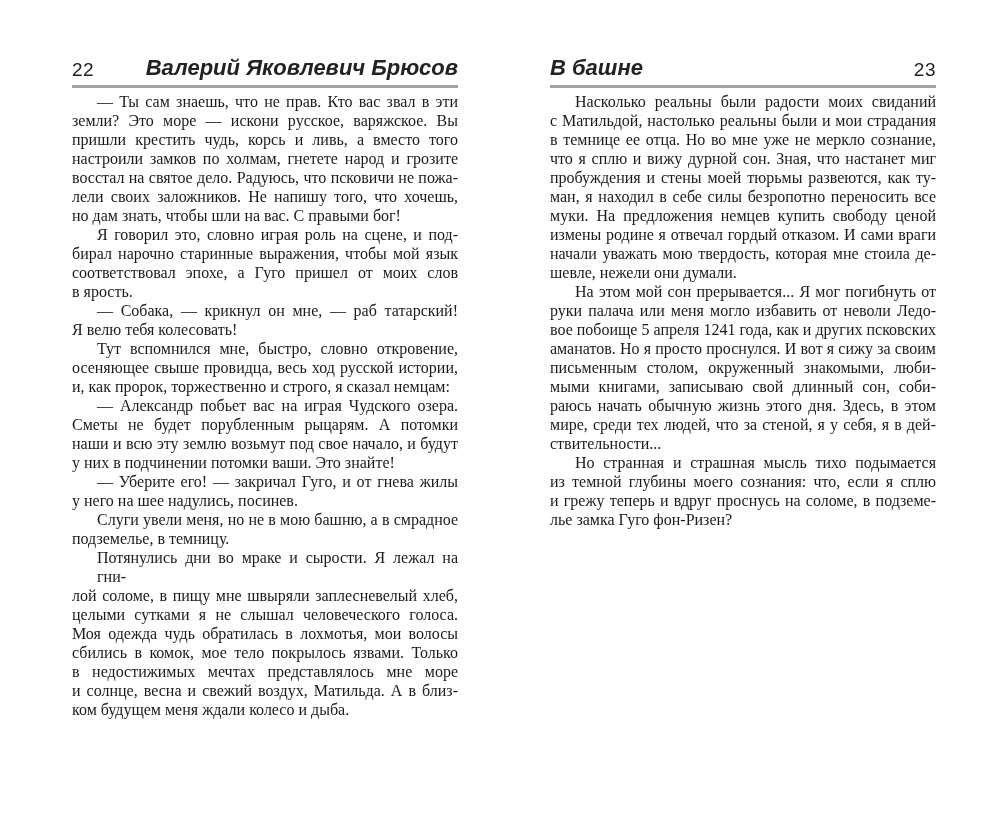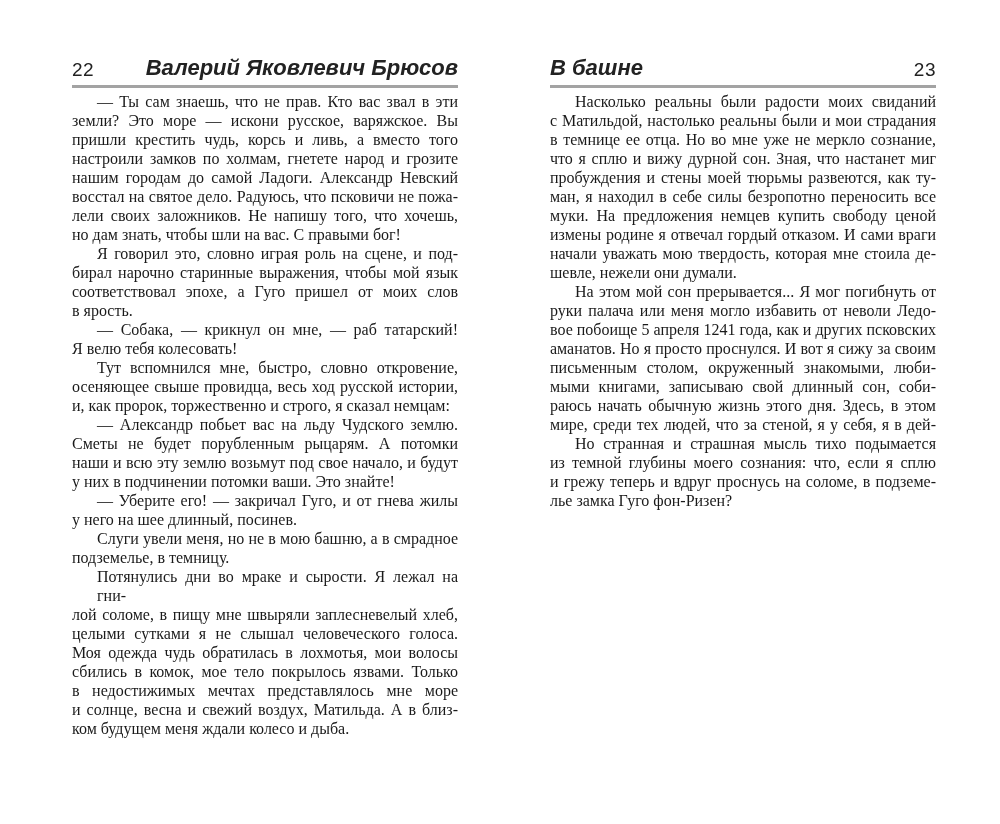--- a/index.html
+++ b/index.html
@@ -66,49 +66,48 @@
       <span class="pnum">22</span>
       <span class="rtitle">Валерий Яковлевич Брюсов</span>
     </div>
     <div class="rule"></div>
     <div class="pagebody">
         <div class="para">
           <div class="line first">— Ты сам знаешь, что не прав. Кто вас звал в эти</div>
           <div class="line">земли? Это море — искони русское, варяжское. Вы</div>
           <div class="line">пришли крестить чудь, корсь и ливь, а вместо того</div>
           <div class="line">настроили замков по холмам, гнетете народ и грозите</div>
-          <div class="line">нашим городам до самой Ладоги. Александр Невский</div>
           <div class="line">восстал на святое дело. Радуюсь, что псковичи не пожа-</div>
           <div class="line">лели своих заложников. Не напишу того, что хочешь,</div>
           <div class="line last">но дам знать, чтобы шли на вас. С правыми бог!</div>
         </div>
         <div class="para">
           <div class="line first">Я говорил это, словно играя роль на сцене, и под-</div>
           <div class="line">бирал нарочно старинные выражения, чтобы мой язык</div>
           <div class="line">соответствовал эпохе, а Гуго пришел от моих слов</div>
           <div class="line last">в ярость.</div>
         </div>
         <div class="para">
           <div class="line first">— Собака, — крикнул он мне, — раб татарский!</div>
           <div class="line last">Я велю тебя колесовать!</div>
         </div>
         <div class="para">
           <div class="line first">Тут вспомнился мне, быстро, словно откровение,</div>
           <div class="line">осеняющее свыше провидца, весь ход русской истории,</div>
           <div class="line last">и, как пророк, торжественно и строго, я сказал немцам:</div>
         </div>
         <div class="para">
-          <div class="line first">— Александр побьет вас на льду Чудского землю.</div>
+          <div class="line first">— Александр побьет вас на играя Чудского озера.</div>
           <div class="line">Сметы не будет порубленным рыцарям. А потомки</div>
           <div class="line">наши и всю эту землю возьмут под свое начало, и будут</div>
           <div class="line last">у них в подчинении потомки ваши. Это знайте!</div>
         </div>
         <div class="para">
           <div class="line first">— Уберите его! — закричал Гуго, и от гнева жилы</div>
-          <div class="line last">у него на шее длинный, посинев.</div>
+          <div class="line last">у него на шее надулись, посинев.</div>
         </div>
         <div class="para">
           <div class="line first">Слуги увели меня, но не в мою башню, а в смрадное</div>
           <div class="line last">подземелье, в темницу.</div>
         </div>
         <div class="para">
           <div class="line first">Потянулись дни во мраке и сырости. Я лежал на гни-</div>
           <div class="line">лой соломе, в пищу мне швыряли заплесневелый хлеб,</div>
           <div class="line">целыми сутками я не слышал человеческого голоса.</div>
           <div class="line">Моя одежда чудь обратилась в лохмотья, мои волосы</div>
@@ -141,20 +140,21 @@
         </div>
         <div class="para">
           <div class="line first">На этом мой сон прерывается... Я мог погибнуть от</div>
           <div class="line">руки палача или меня могло избавить от неволи Ледо-</div>
           <div class="line">вое побоище 5 апреля 1241 года, как и других псковских</div>
           <div class="line">аманатов. Но я просто проснулся. И вот я сижу за своим</div>
           <div class="line">письменным столом, окруженный знакомыми, люби-</div>
           <div class="line">мыми книгами, записываю свой длинный сон, соби-</div>
           <div class="line">раюсь начать обычную жизнь этого дня. Здесь, в этом</div>
           <div class="line">мире, среди тех людей, что за стеной, я у себя, я в дей-</div>
+          <div class="line last">ствительности...</div>
         </div>
         <div class="para">
           <div class="line first">Но странная и страшная мысль тихо подымается</div>
           <div class="line">из темной глубины моего сознания: что, если я сплю</div>
           <div class="line">и грежу теперь и вдруг проснусь на соломе, в подземе-</div>
           <div class="line last">лье замка Гуго фон-Ризен?</div>
         </div>
       </div>
   </div>
 

